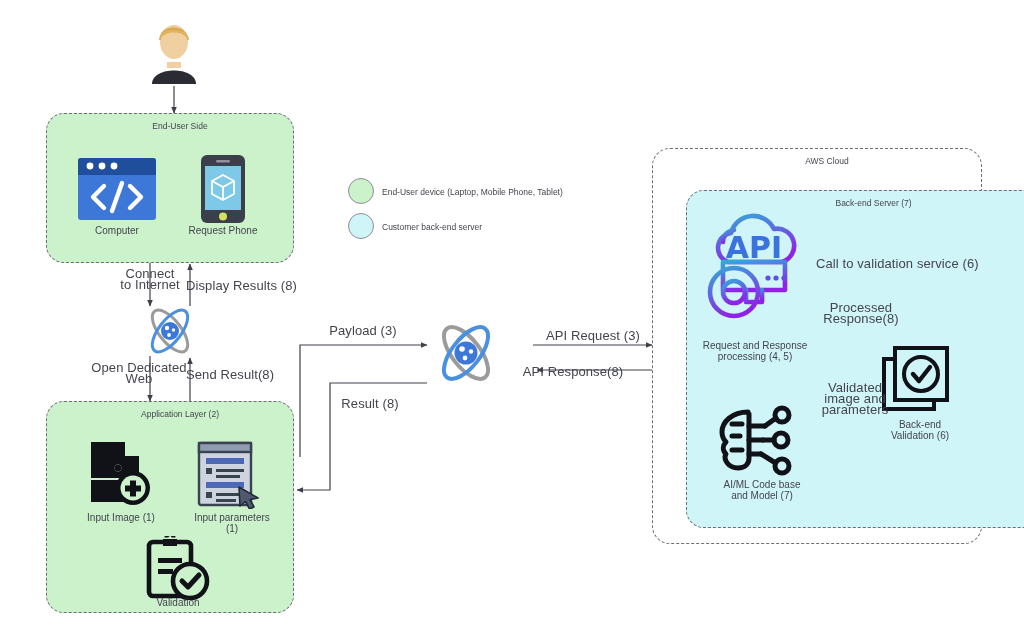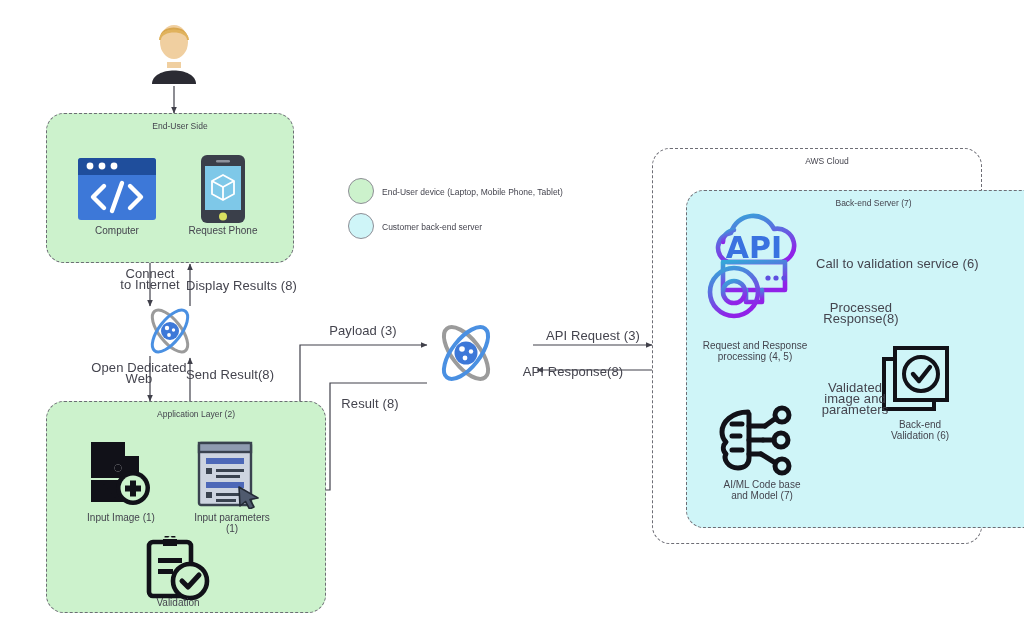--- a/index.html
+++ b/index.html
@@ -82,21 +82,21 @@
 
     <path d="M118,510 L118,518 L236,518 L236,510"></path>
     <line x1="177" y1="518" x2="177" y2="538" marker-end="url(#ah)"></line>
   </g>
 </svg>
 
 <div class="group green" style="left:46px;top:113px;width:248px;height:150px;">
   <div class="group-title">End-User Side</div>
 </div>
 
-<div class="group green" style="left:46px;top:401px;width:280px;height:212px;">
+<div class="group green" style="left:46px;top:401px;width:248px;height:212px;">
   <div class="group-title">Application Layer (2)</div>
 </div>
 
 <div class="group plain" style="left:652px;top:148px;width:330px;height:396px;">
   <div class="group-title">AWS Cloud</div>
 </div>
 
 <div class="group cyan" style="left:668px;top:190px;width:355px;height:338px;margin-left:18px;">
   <div class="group-title">Back-end Server (7)</div>
 </div>

